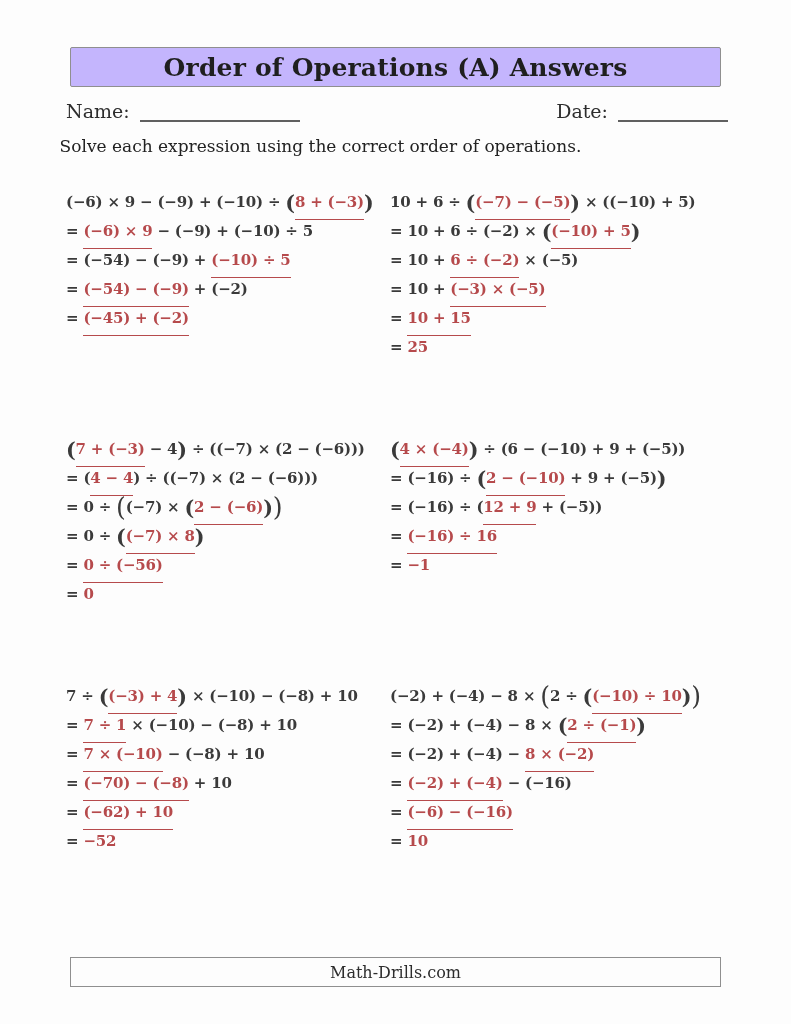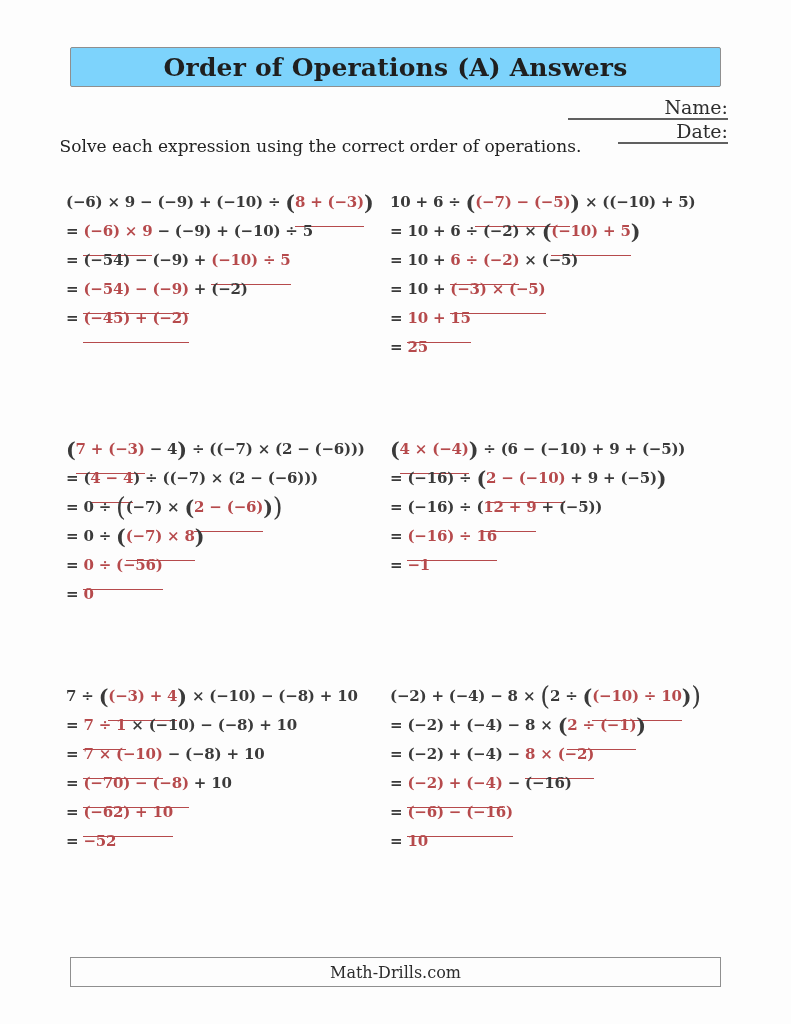--- a/index.html
+++ b/index.html
@@ -9,29 +9,29 @@
     background:#fdfdfd;
     font-family:"DejaVu Serif","Liberation Serif",serif;
     color:#3a3a3a;
     overflow:hidden;
     margin:0 auto;
   }
   .title-box{
     position:absolute;left:70px;top:47px;width:649px;height:38px;
     border:1px solid #8f8f8f;border-radius:2px;
     display:flex;align-items:center;justify-content:center;
-    background:#7dd3fc;
+    background:#c4b5fd;
   }
   .title-text{
     font-size:25px;font-weight:bold;color:#1f1f1f;letter-spacing:0.2px;
   }
   .name-row{
     position:absolute;left:66px;top:96px;width:662px;height:26px;
     display:flex;align-items:flex-end;
-    font-size:19px;color:#2d2d2d;flex-direction:column;
+    font-size:19px;color:#2d2d2d;
   }
   .blank{
     display:inline-block;border-bottom:2px solid #606060;height:18px;
   }
   .name-blank{width:160px;margin-left:10px;}
   .date-blank{width:110px;margin-left:10px;}
   .spacer{flex:1;}
   .instruction{
     position:absolute;left:0;top:136px;width:641px;
     text-align:center;font-size:17px;color:#222;
@@ -47,21 +47,21 @@
     height:29px;line-height:29px;
     font-size:15px;font-weight:bold;
     letter-spacing:-0.2px;
     white-space:nowrap;
     color:#3a3a3a;
   }
   .math-line .red{color:var(--red,#b64a4c);}
   .math-line .ul{
     color:var(--red,#b64a4c);
     border-bottom:1.6px solid var(--red,#b64a4c);
-    padding-bottom:15px;
+    padding-bottom:8px;
   }
   .math-line .big{font-size:138%;font-weight:600;vertical-align:middle;line-height:0;}
   .math-line .giant{font-size:168%;font-weight:500;vertical-align:middle;line-height:0;}
   .footer-box{
     position:absolute;left:70px;top:957px;width:649px;height:28px;
     border:1px solid #8f8f8f;
     display:flex;align-items:center;justify-content:center;
     background:#fdfdfd;
   }
   .footer-text{font-size:16px;color:#2d2d2d;}

